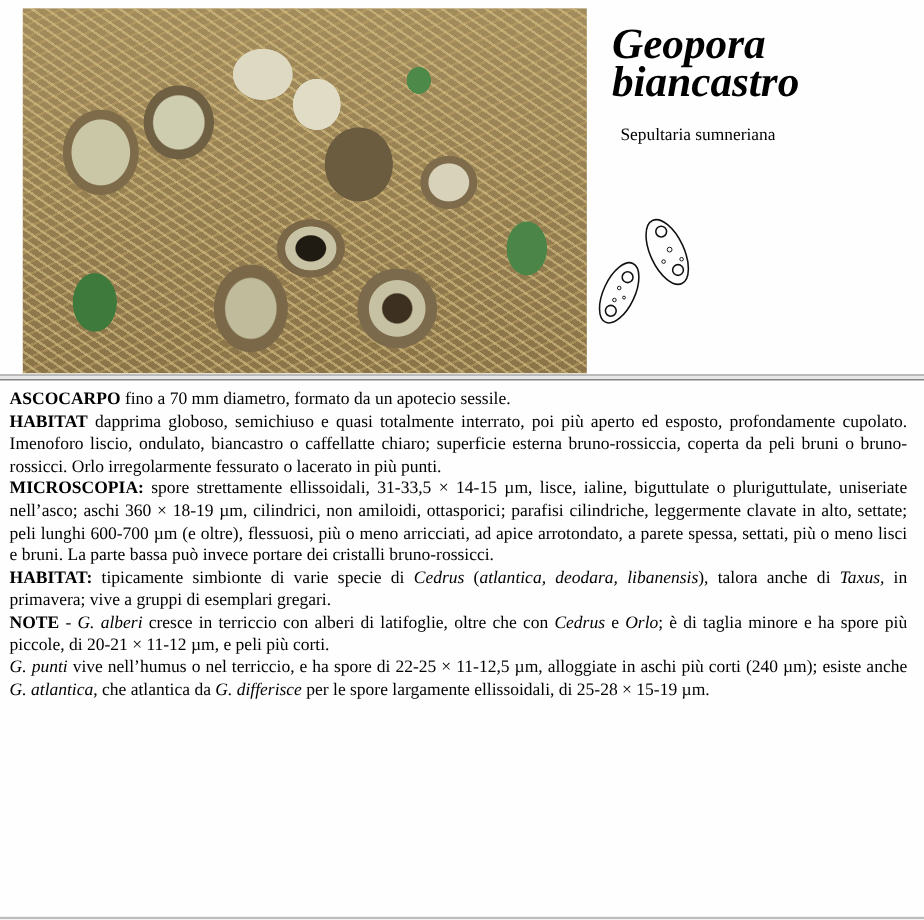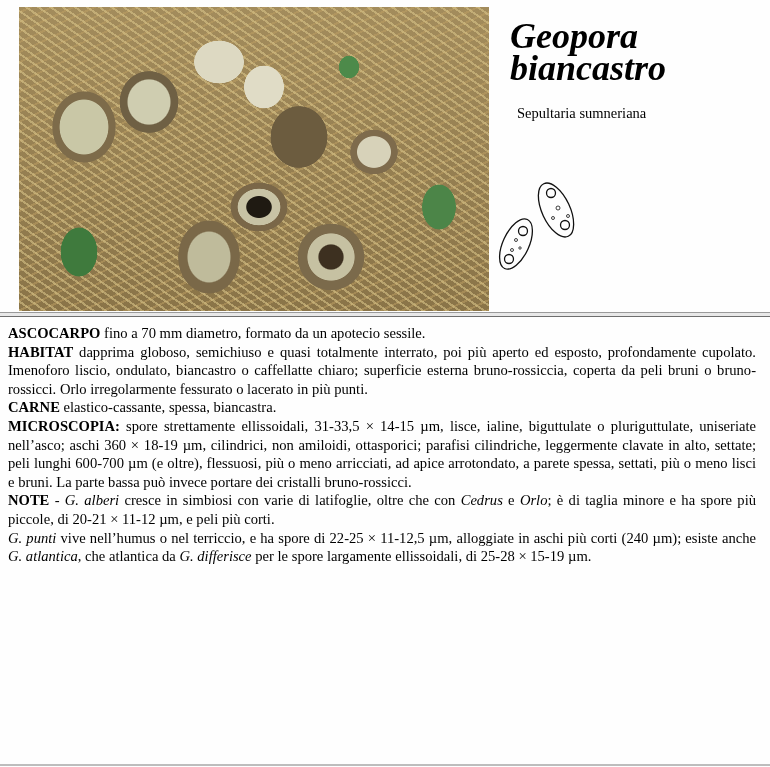--- a/index.html
+++ b/index.html
@@ -57,19 +57,19 @@
     <circle cx="16" cy="72" r="1.5" stroke-width="0.8"></circle>
     <circle cx="24" cy="70" r="1.2" stroke-width="0.8"></circle>
   </g>
 </svg>
 
 <div class="divider"></div>
 
 <div class="body-text">
   <p><b>ASCOCARPO</b><span> fino a 70 mm diametro, formato da un apotecio sessile.</span></p>
   <p><b>HABITAT</b><span> dapprima globoso, semichiuso e quasi totalmente interrato, poi più aperto ed esposto, profondamente cupolato. Imenoforo liscio, ondulato, biancastro o caffellatte chiaro; superficie esterna bruno-rossiccia, coperta da peli bruni o bruno-rossicci. Orlo irregolarmente fessurato o lacerato in più punti.</span></p>
-  <p><b>CARNE</b><span> elastico-cassante, spessa, biancastra.</span></p>
   <p><b>MICROSCOPIA:</b><span> spore strettamente ellissoidali, 31-33,5 × 14-15 µm, lisce, ialine, biguttulate o pluriguttulate, uniseriate nell’asco; aschi 360 × 18-19 µm, cilindrici, non amiloidi, ottasporici; parafisi cilindriche, leggermente clavate in alto, settate; peli lunghi 600-700 µm (e oltre), flessuosi, più o meno arricciati, ad apice arrotondato, a parete spessa, settati, più o meno lisci e bruni. La parte bassa può invece portare dei cristalli bruno-rossicci.</span></p>
-  <p><b>NOTE</b><span> - </span><i>G. alberi</i><span> cresce in simbiosi con varie di latifoglie, oltre che con </span><i>Cedrus</i><span> e </span><i>Orlo</i><span>; è di taglia minore e ha spore più piccole, di 20-21 × 11-12 µm, e peli più corti.</span></p>
+  <p><b>HABITAT:</b><span> tipicamente simbionte di varie specie di </span><i>Cedrus</i><span> (</span><i>atlantica, deodara, libanensis</i><span>), talora anche di </span><i>Taxus,</i><span> in primavera; vive a gruppi di esemplari gregari.</span></p>
+  <p><b>NOTE</b><span> - </span><i>G. alberi</i><span> cresce in terriccio con alberi di latifoglie, oltre che con </span><i>Cedrus</i><span> e </span><i>Orlo</i><span>; è di taglia minore e ha spore più piccole, di 20-21 × 11-12 µm, e peli più corti.</span></p>
   <p><i>G. punti</i><span> vive nell’humus o nel terriccio, e ha spore di 22-25 × 11-12,5 µm, alloggiate in aschi più corti (240 µm); esiste anche </span><i>G. atlantica</i><span>, che atlantica da </span><i>G. differisce</i><span> per le spore largamente ellissoidali, di 25-28 × 15-19 µm.</span></p>
 </div>
 
 <div class="bottom-line"></div>
 
 </body></html>

